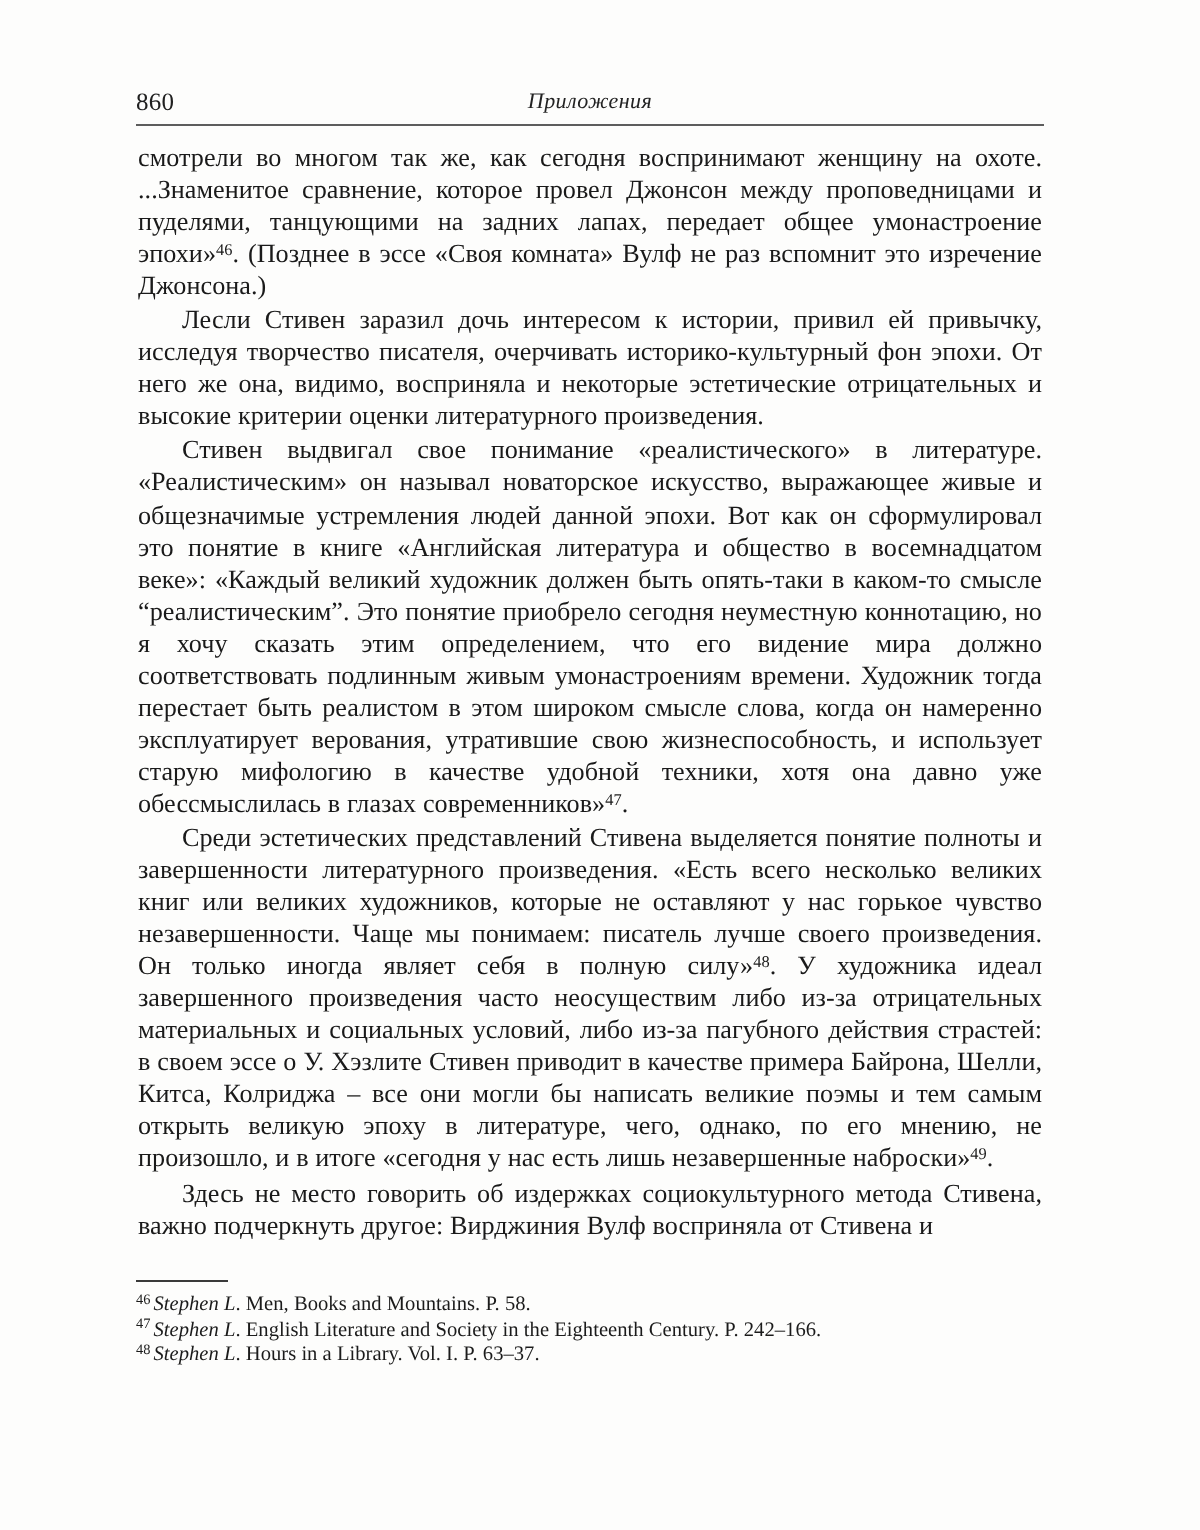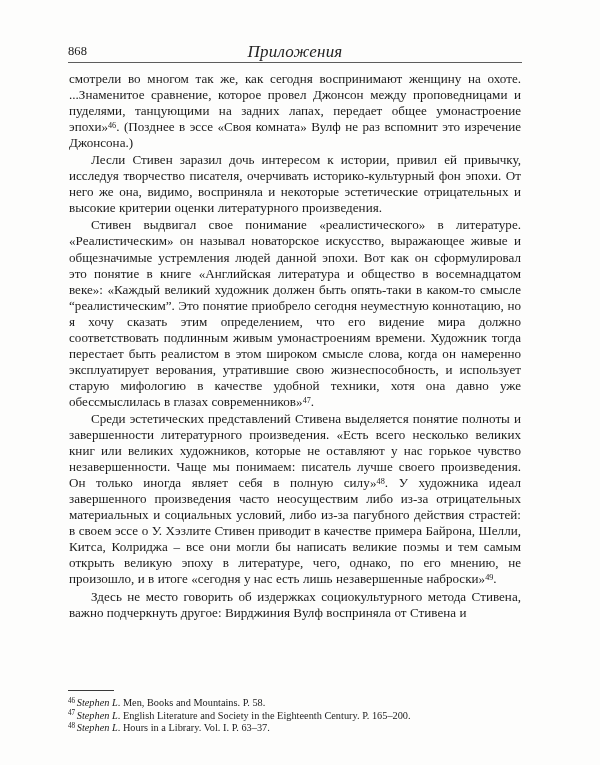--- a/index.html
+++ b/index.html
@@ -44,21 +44,21 @@
     letter-spacing: 0.1px;
     color: #202020;
   }
   .running-title {
     position: absolute;
     left: 0;
     right: 0;
     top: 0;
     text-align: center;
     font-style: italic;
-    font-size: 17px;
+    font-size: 11px;
     line-height: 15px;
     letter-spacing: 0.2px;
     color: #232323;
   }
   .header-rule {
     position: absolute;
     left: 0;
     top: 18px;
     width: 454px;
     height: 1px;
@@ -89,21 +89,21 @@
   sup {
     font-size: 8.2px;
     line-height: 0;
     vertical-align: 0.42em;
   }
 
   
   .footnotes {
     position: absolute;
     left: 68px;
-    top: 690px;
+    top: 640px;
     width: 454px;
     font-family: Liberation Serif, serif;
   }
   .fn-rule {
     width: 46px;
     height: 1px;
     background: #3a3a3a;
     margin: 0 0 6px 0;
   }
   .fn {
@@ -124,21 +124,21 @@
     font-style: italic;
   }
 </style>
 </head>
 <body>
 
 <div class="page">
 
   <div class="header">
     <div class="header-row">
-      <span class="folio">868</span>
+      <span class="folio">860</span>
       <span class="running-title">Приложения</span>
     </div>
     <div class="header-rule"></div>
   </div>
 
   <div class="body-block">
     <p class="para no-indent"><span>смотрели во многом так же, как сегодня воспринимают женщину на охоте. ...Знаменитое сравнение, которое провел Джонсон между проповедницами и пуделями, танцующими на задних лапах, передает общее умонастроение эпохи»</span><sup>46</sup><span>. (Позднее в эссе «Своя комната» Вулф не раз вспомнит это изречение Джонсона.)</span></p>
 
     <p class="para"><span>Лесли Стивен заразил дочь интересом к истории, привил ей привычку, исследуя творчество писателя, очерчивать историко-культурный фон эпохи. От него же она, видимо, восприняла и некоторые эстетические отрицательных и высокие критерии оценки литературного произведения.</span></p>
 
@@ -148,19 +148,19 @@
     <p class="para"><span>Среди эстетических представлений Стивена выделяется понятие полноты и завершенности литературного произведения. «Есть всего несколько великих книг или великих художников, которые не оставляют у нас горькое чувство незавершенности. Чаще мы понимаем: писатель лучше своего произведения. Он только иногда являет себя в полную силу»</span><sup>48</sup><span>. У художника идеал завершенного произведения часто неосуществим либо из-за отрицательных материальных и социальных условий, либо из-за пагубного действия страстей: в своем эссе о У. Хэзлите Стивен приводит в качестве примера Байрона, Шелли, Китса, Колриджа – все они могли бы написать великие поэмы и тем самым открыть великую эпоху в литературе, чего, однако, по его мнению, не произошло, и в итоге «сегодня у нас есть лишь незавершенные наброски»</span><sup>49</sup><span>.</span></p>
 
     <p class="para"><span>Здесь не место говорить об издержках социокультурного метода Стивена, важно подчеркнуть другое: Вирджиния Вулф восприняла от Стивена и</span></p>
   </div>
 
   <div class="footnotes">
     <div class="fn-rule"></div>
 
     <p class="fn"><span class="fn-num">46</span><span class="author">Stephen L</span><span>. Men, Books and Mountains. P. 58.</span></p>
 
-    <p class="fn"><span class="fn-num">47</span><span class="author">Stephen L</span><span>. English Literature and Society in the Eighteenth Century. P. 165–200.</span></p>
+    <p class="fn"><span class="fn-num">47</span><span class="author">Stephen L</span><span>. English Literature and Society in the Eighteenth Century. P. 242–166.</span></p>
 
     <p class="fn"><span class="fn-num">48</span><span class="author">Stephen L</span><span>. Hours in a Library. Vol. I. P. 63–37.</span></p>
 
   </div>
 
 </div>
 
 </body></html>

